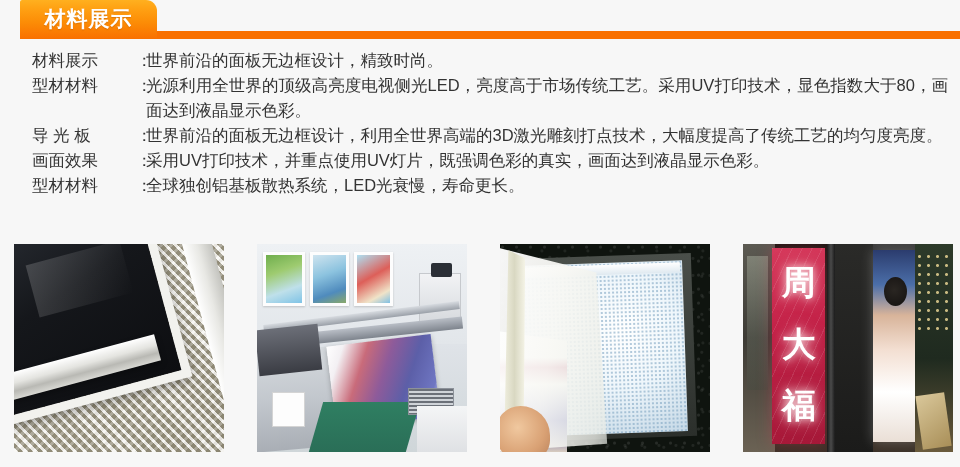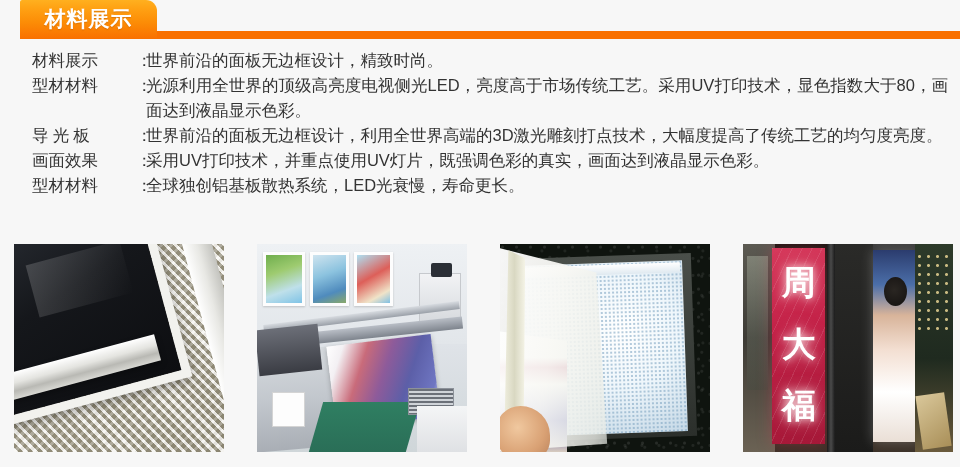--- a/index.html
+++ b/index.html
@@ -76,21 +76,20 @@
     color: #333333;
   }
   .spec-value {
     flex: 1 1 auto;
     color: #333333;
     text-align: justify;
   }
   .spec-label.spaced {
     letter-spacing: 0;
     display: inline-block;
-    font-family: Liberation Serif, serif;
   }
 
   
   .gallery {
     position: absolute;
     left: 0; top: 244px;
     width: 960px; height: 210px;
     display: flex;
     justify-content: flex-start;
     padding-left: 14px;

